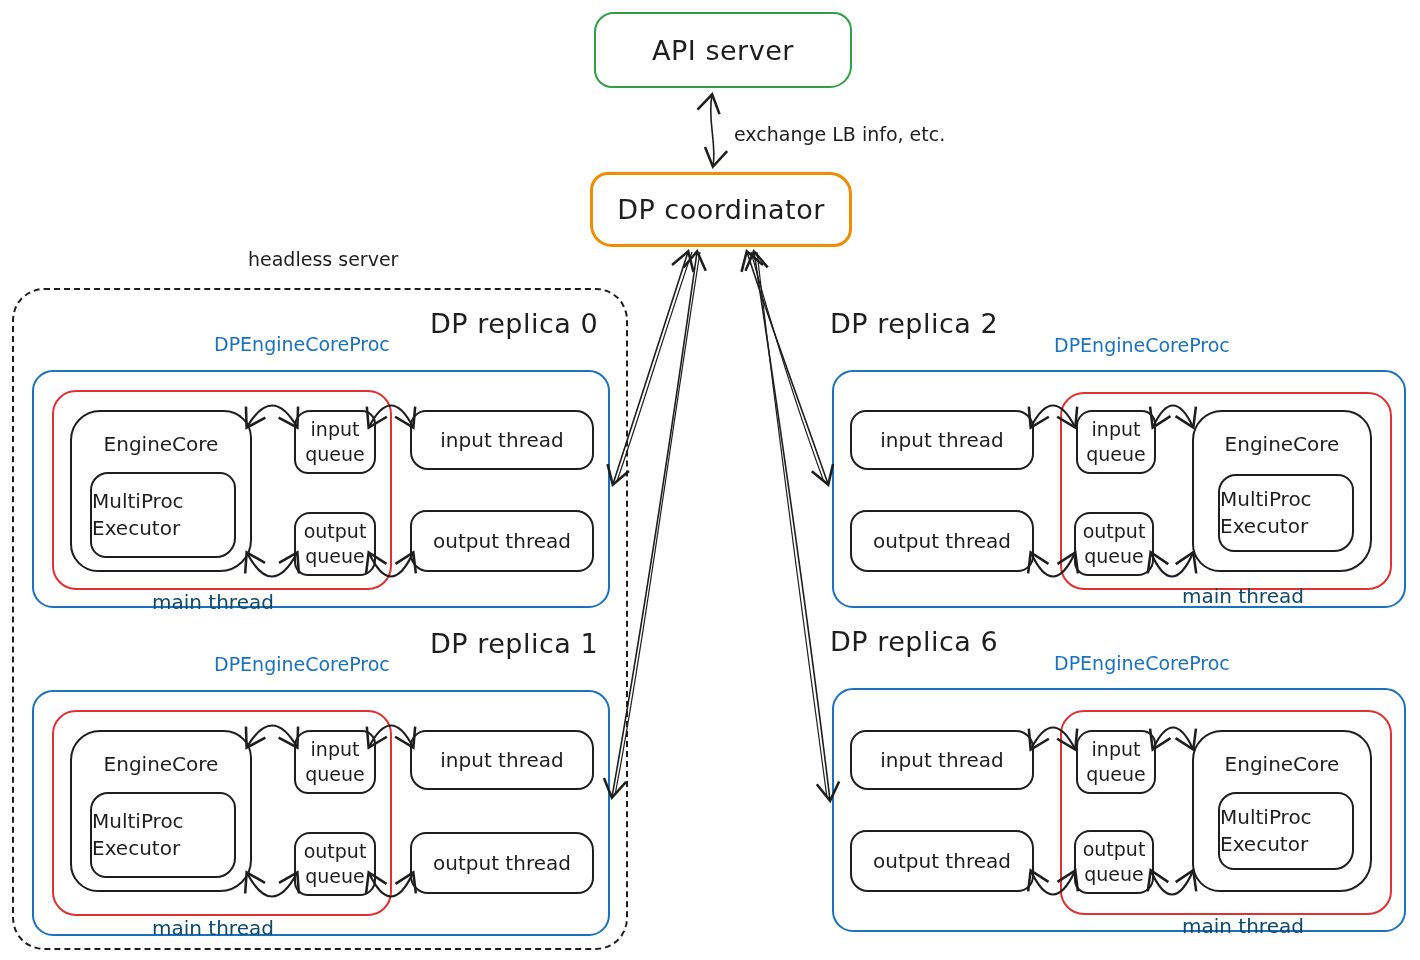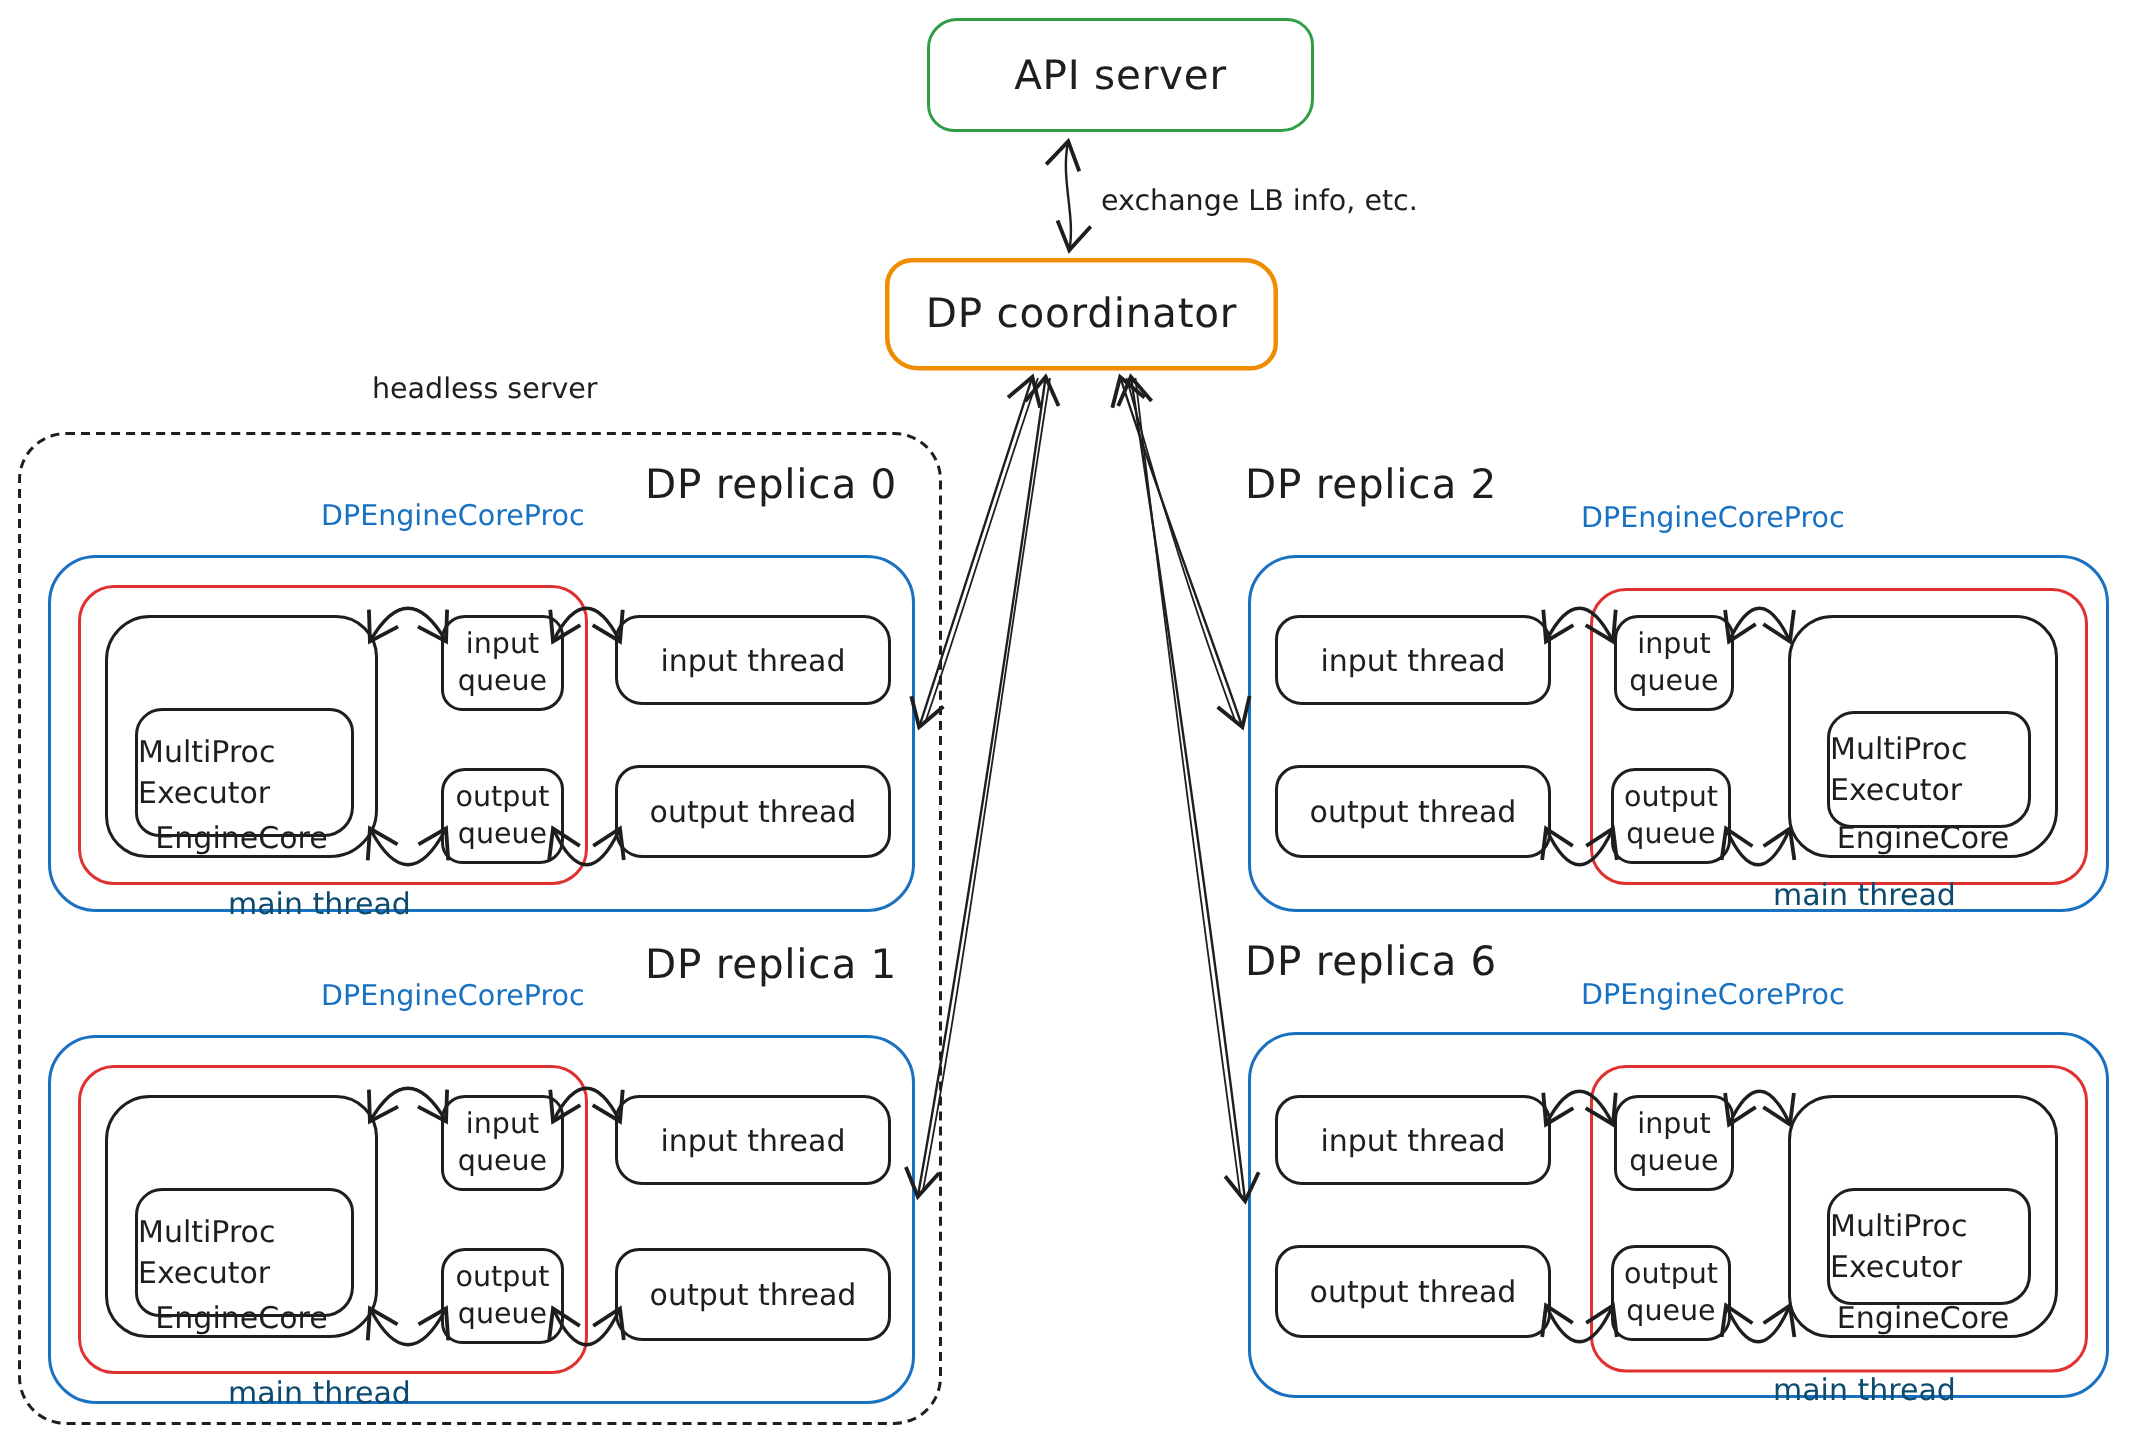--- a/index.html
+++ b/index.html
@@ -6,34 +6,34 @@
   #canvas{
     position:relative;width:1420px;height:960px;background:#ffffff;overflow:hidden;
     font-family:"DejaVu Sans",sans-serif;color:#1e1e1e;
   }
   .node{
     position:absolute;background:#ffffff;border:2.6px solid #1e1e1e;
     display:flex;align-items:center;justify-content:center;text-align:center;
     box-sizing:border-box;
   }
   .big-label{font-size:27px;letter-spacing:0.5px;white-space:nowrap;}
-  .api{border-color:#2f9e44;border-radius:20px 18px 22px 18px;margin-left:24px;}
+  .api{border-color:#2f9e44;border-radius:20px 18px 22px 18px;}
   .coord{border-color:#f08c00;border-width:3px;border-radius:18px 22px 18px 22px;}
   .exchange{position:absolute;font-size:19px;white-space:nowrap;}
   .headless-label{position:absolute;font-size:19px;white-space:nowrap;}
   .dashedbox{
     position:absolute;border:2.2px dashed #1e1e1e;border-radius:32px;box-sizing:border-box;
   }
-  .replica{position:absolute;border:2.6px solid #1971c2;border-radius:32px;box-sizing:border-box;}
+  .replica{position:absolute;border:2.6px solid #1971c2;border-radius:21px;box-sizing:border-box;}
   .redbox{position:absolute;border:2.6px solid #e03131;border-radius:24px;box-sizing:border-box;}
   .blackbox{
     position:absolute;border:2.6px solid #1e1e1e;box-sizing:border-box;background:transparent;
     display:flex;align-items:center;justify-content:center;text-align:center;
   }
-  .engine{border-radius:30px 28px 32px 28px;align-items:flex-end;padding-top:20px;font-size:20px;}
+  .engine{border-radius:30px 28px 32px 28px;align-items:flex-start;padding-top:20px;font-size:20px;}
   .executor{border-radius:18px 16px 20px 16px;justify-content:flex-start;text-align:left;
             font-size:20px;line-height:1.35;}
   .queue{border-radius:16px 14px 16px 14px;font-size:19px;line-height:1.3;}
   .thread{border-radius:16px 18px 16px 18px;font-size:20px;white-space:nowrap;}
   .rep-title{position:absolute;font-size:27px;letter-spacing:0.5px;white-space:nowrap;}
   .proc-label{position:absolute;font-size:19px;color:#1971c2;white-space:nowrap;}
   .main-label{position:absolute;font-size:20px;color:#0c4a6e;white-space:nowrap;}
   svg.arrows{position:absolute;left:0;top:0;pointer-events:none;}
   svg.arrows path{stroke:#1e1e1e;fill:none;}
   .longline{stroke-width:1.6px;}

